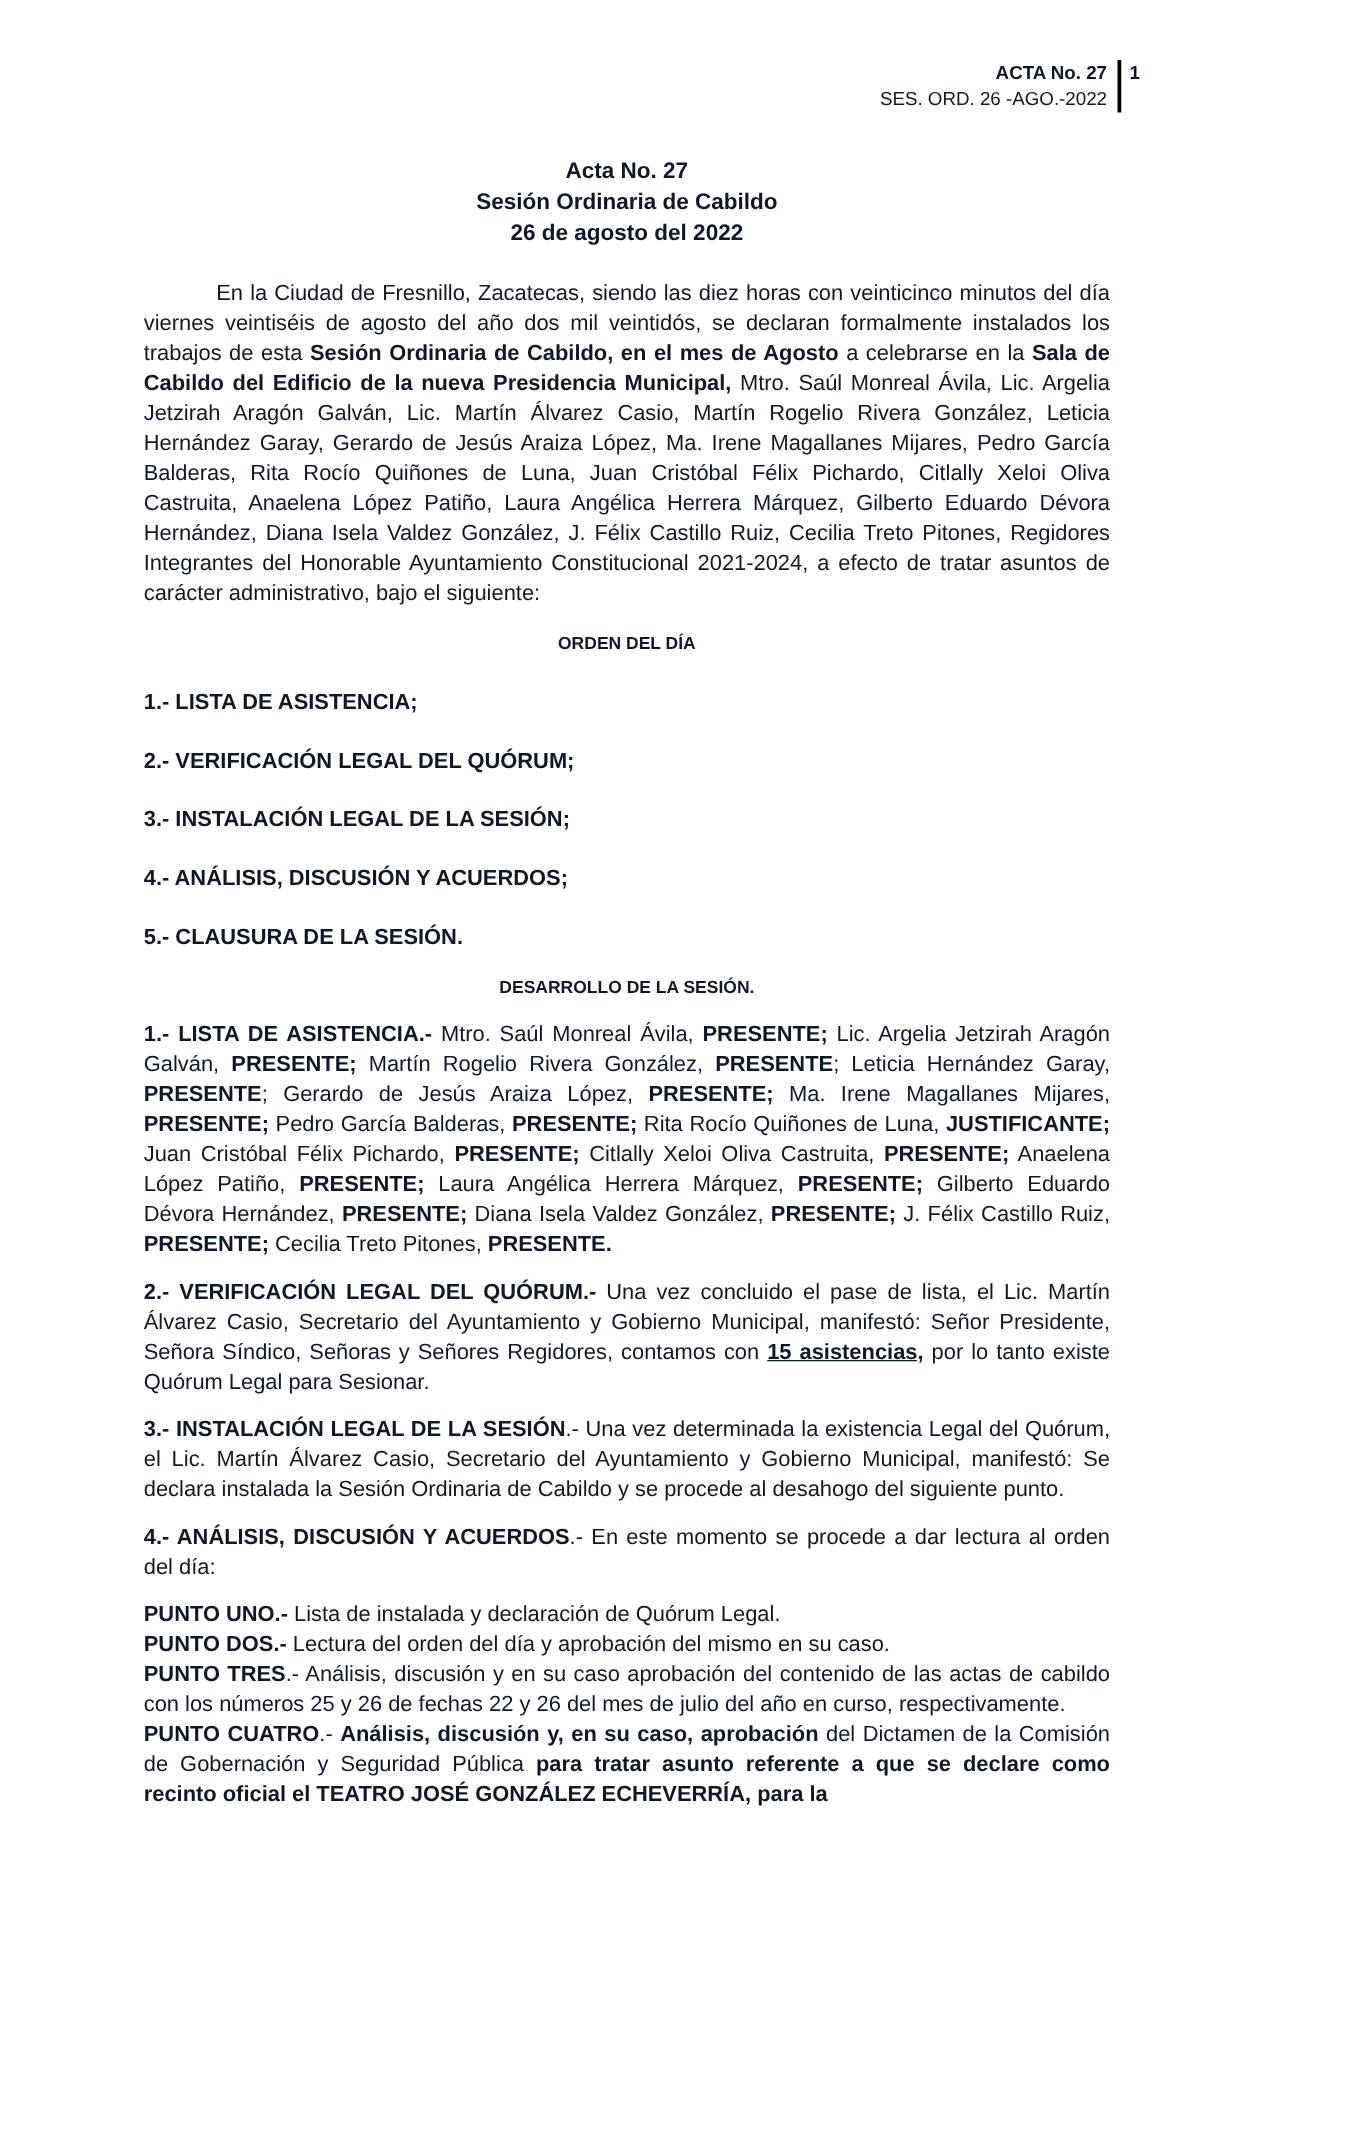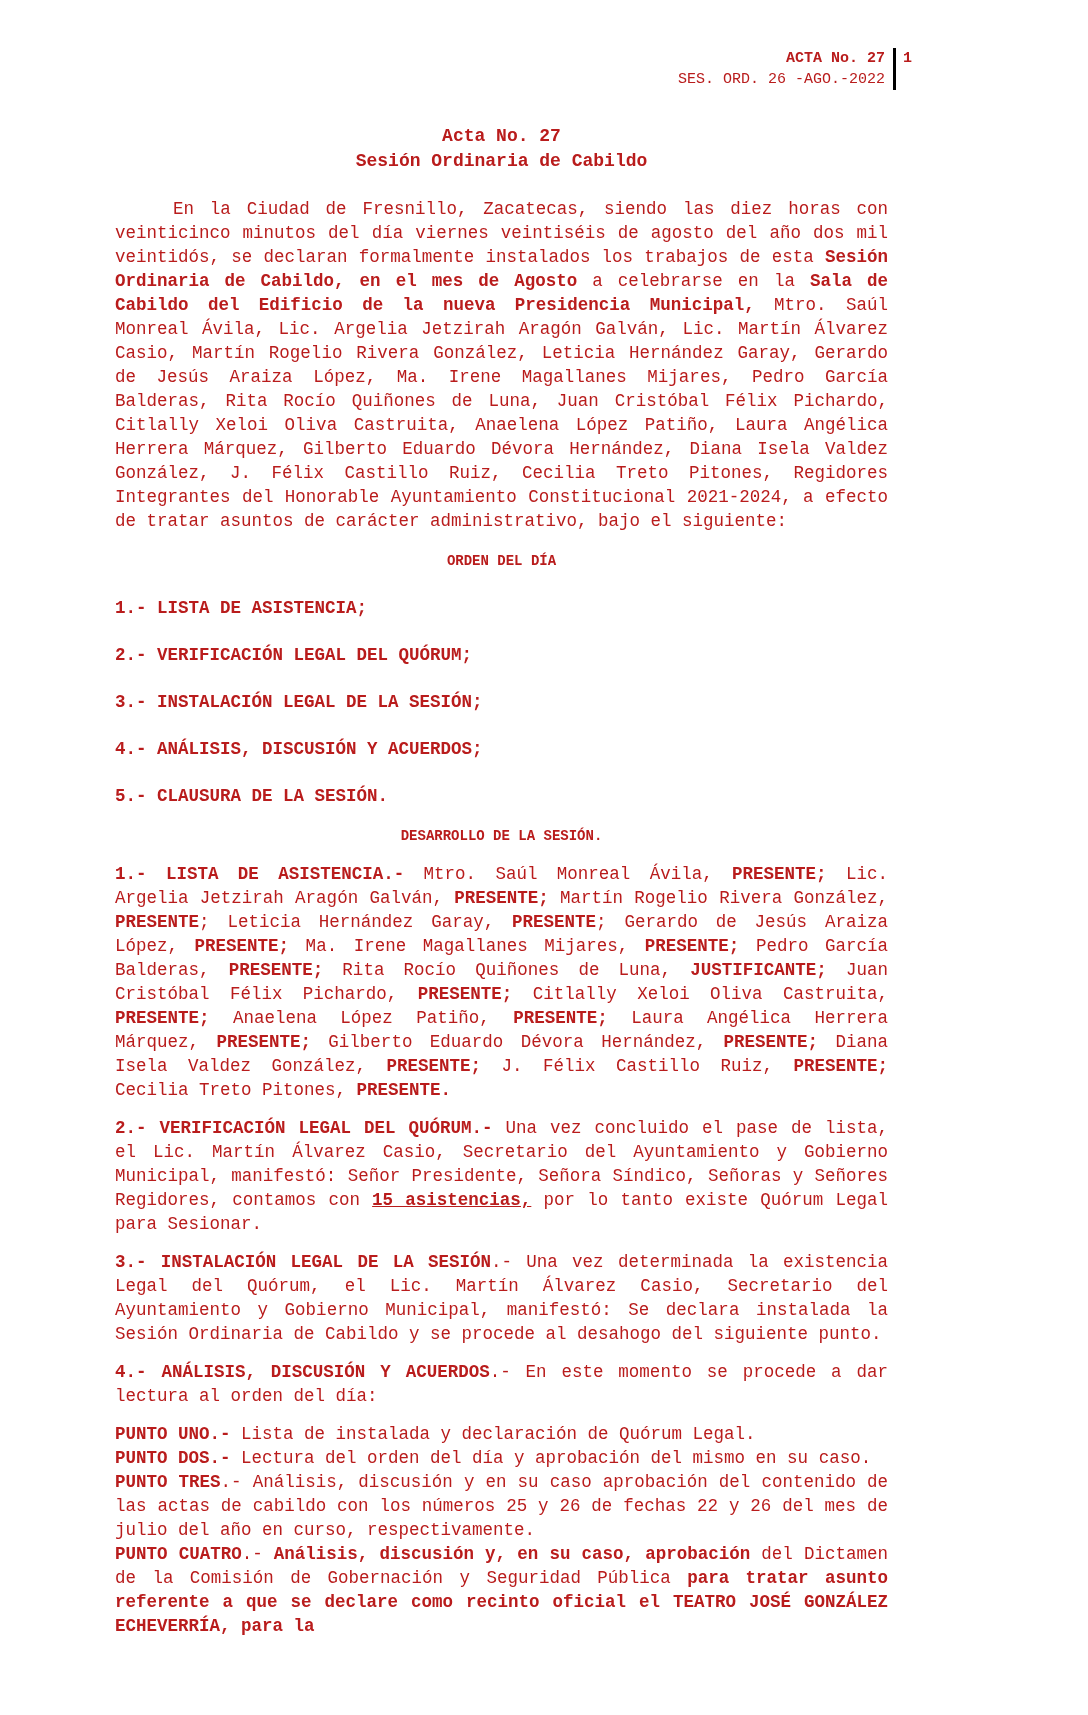--- a/index.html
+++ b/index.html
@@ -6,22 +6,22 @@
     margin: 0;
     padding: 0;
     background: #ffffff;
   }
   .page {
     position: relative;
     width: 1088px;
     height: 1715px;
     margin: 0 auto;
     background: #ffffff;
-    color: #b91c1c;
-    font-family: Liberation Mono, monospace;
+    color: #0f172a;
+    font-family: Liberation Sans, sans-serif;
     font-size: 17.5px;
     line-height: 24px;
     box-sizing: border-box;
     padding: 52px 200px 0 115px;
     overflow: hidden;
   }
   .b { font-weight: bold; }
   .u { text-decoration: underline; }
 
   
@@ -92,20 +92,21 @@
       <div class="corner-acta">ACTA No. 27</div>
       <div class="corner-session">SES. ORD. 26 -AGO.-2022</div>
     </div>
     <div class="corner-bar"></div>
     <div class="corner-page">1</div>
   </div>
 
   <div class="doc-title">
     <div>Acta No. 27</div>
     <div>Sesión Ordinaria de Cabildo</div>
+    <div>26 de agosto del 2022</div>
   </div>
 
   <p class="para intro"><span>En la Ciudad de Fresnillo, Zacatecas, siendo las diez horas con veinticinco minutos del día viernes veintiséis de agosto del año dos mil veintidós, se declaran formalmente instalados los trabajos de esta </span><span class="b">Sesión Ordinaria de Cabildo, en el mes de Agosto</span><span> a celebrarse en la </span><span class="b">Sala de Cabildo del Edificio de la nueva Presidencia Municipal,</span><span> Mtro. Saúl Monreal Ávila, Lic. Argelia Jetzirah Aragón Galván, Lic. Martín Álvarez Casio, Martín Rogelio Rivera González, Leticia Hernández Garay, Gerardo de Jesús Araiza López, Ma. Irene Magallanes Mijares, Pedro García Balderas, Rita Rocío Quiñones de Luna, Juan Cristóbal Félix Pichardo, Citlally Xeloi Oliva Castruita, Anaelena López Patiño, Laura Angélica Herrera Márquez, Gilberto Eduardo Dévora Hernández, Diana Isela Valdez González, J. Félix Castillo Ruiz, Cecilia Treto Pitones, Regidores Integrantes del Honorable Ayuntamiento Constitucional 2021-2024, a efecto de tratar asuntos de carácter administrativo, bajo el siguiente:</span></p>
 
   <div class="center-heading">ORDEN DEL DÍA</div>
 
   <div class="orden-list">
     <div class="orden-item">1.- LISTA DE ASISTENCIA;</div>
     <div class="orden-item">2.- VERIFICACIÓN LEGAL DEL QUÓRUM;</div>
     <div class="orden-item">3.- INSTALACIÓN LEGAL DE LA SESIÓN;</div>

